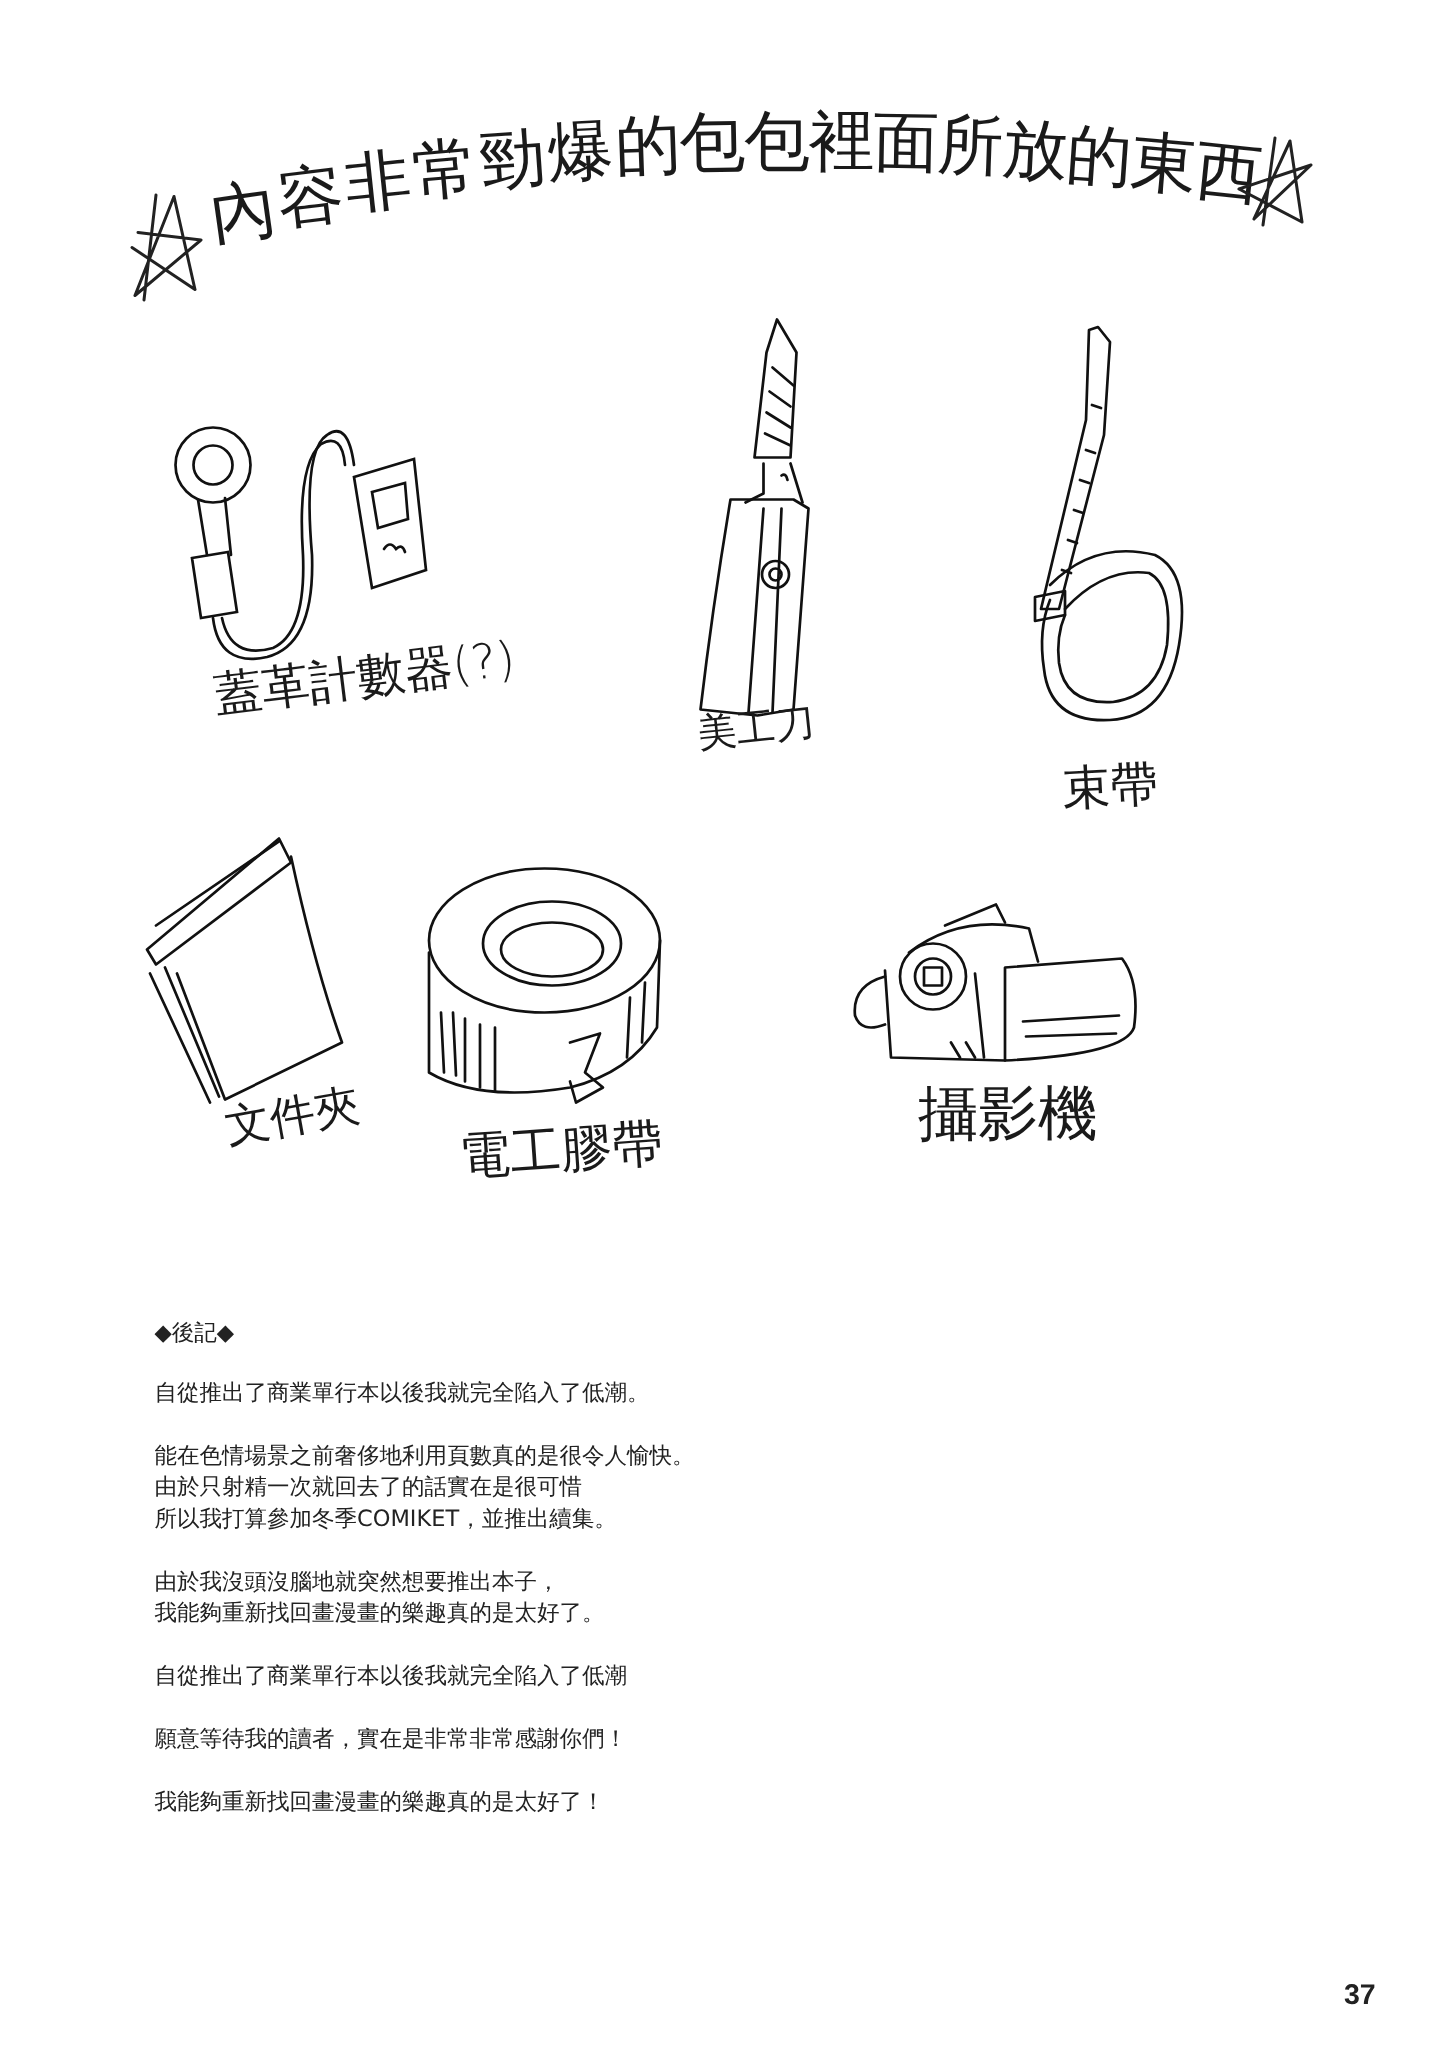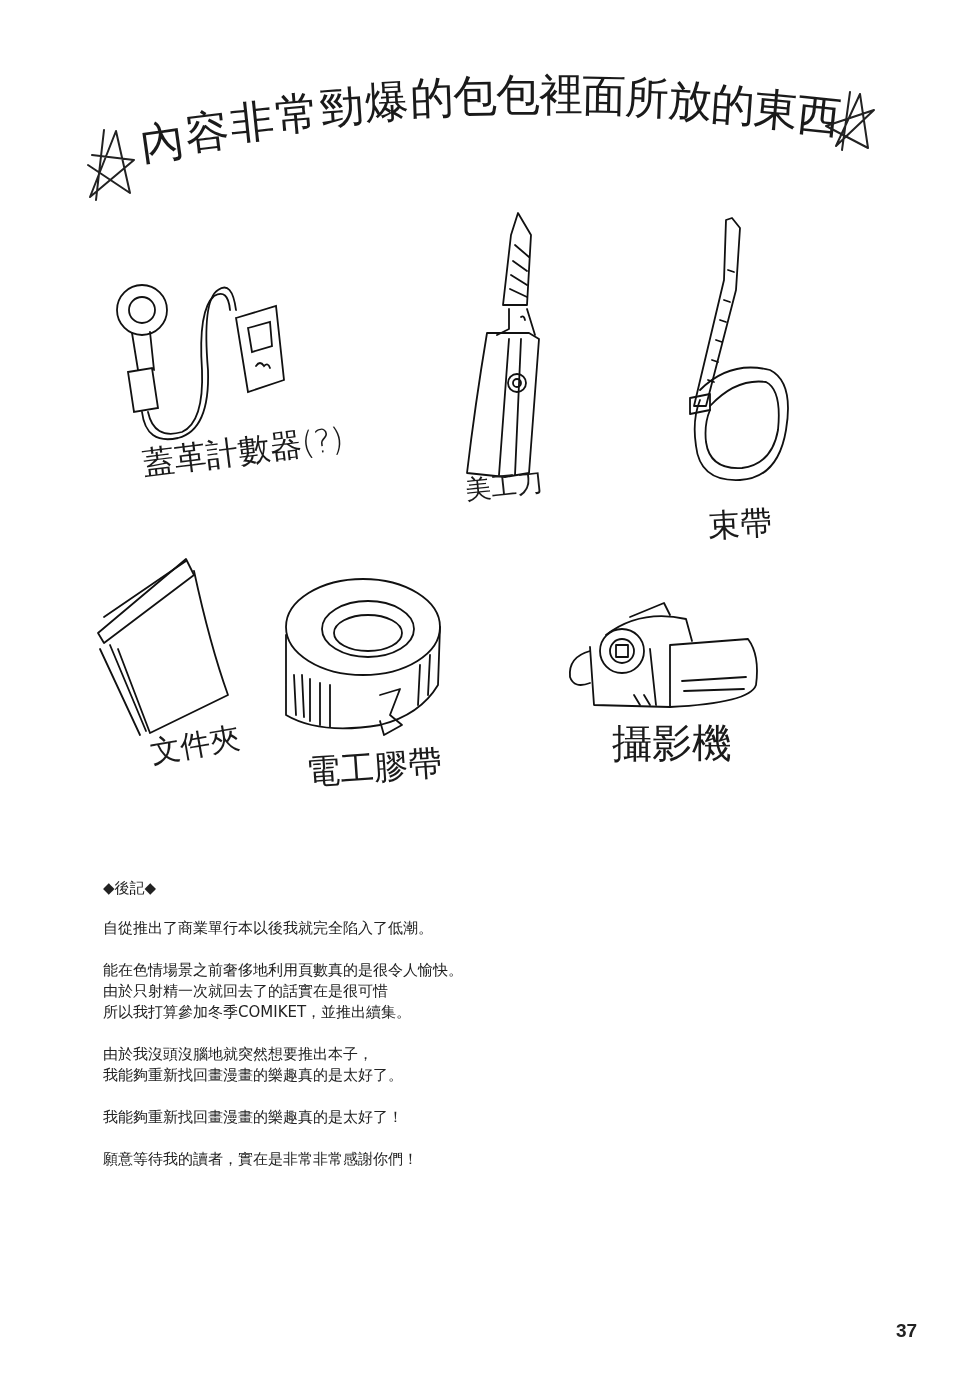--- a/index.html
+++ b/index.html
@@ -165,25 +165,26 @@
       <span class="aw-line">由於只射精一次就回去了的話實在是很可惜</span>
       <span class="aw-line">所以我打算參加冬季COMIKET，並推出續集。</span>
     </div>
 
     <div class="aw-para">
       <span class="aw-line">由於我沒頭沒腦地就突然想要推出本子，</span>
       <span class="aw-line">我能夠重新找回畫漫畫的樂趣真的是太好了。</span>
     </div>
 
     <div class="aw-para">
+      <span class="aw-line">自從推出了商業單行本以後我就完全陷入了低潮</span>
+    </div>
+
+    <div class="aw-para">
+      <span class="aw-line">願意等待我的讀者，實在是非常非常感謝你們！</span>
     </div>
 
     <div class="aw-para">
       <span class="aw-line">我能夠重新找回畫漫畫的樂趣真的是太好了！</span>
-    </div>
-
-    <div class="aw-para">
-      <span class="aw-line">願意等待我的讀者，實在是非常非常感謝你們！</span>
     </div>
   </div>
 
   <div class="page-number">37</div>
 </div>
 
 </body></html>

